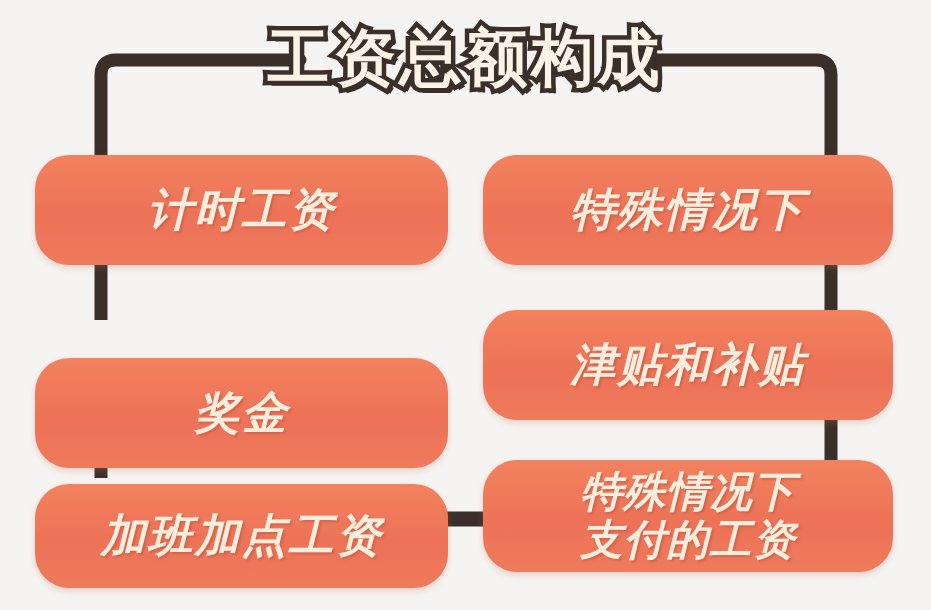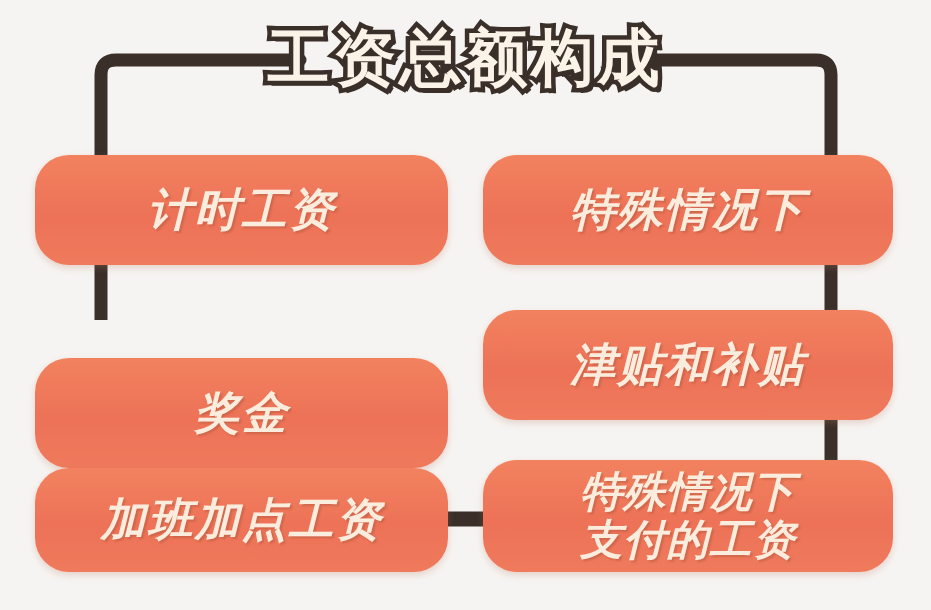--- a/index.html
+++ b/index.html
@@ -79,21 +79,21 @@
     font-size: 42px;
     line-height: 48px;
     letter-spacing: 1px;
   }
 
   
   #node-hourly     { left: 35px;  top: 155px; width: 413px; height: 110px; }
   #node-piece      { left: 483px; top: 155px; width: 410px; height: 110px; }
   #node-bonus      { left: 35px;  top: 310px; width: 413px; height: 110px; margin-top: 48px; }
   #node-allowance  { left: 483px; top: 310px; width: 410px; height: 110px; }
-  #node-overtime   { left: 35px;  top: 468px; width: 413px; height: 104px; justify-content: center; }
+  #node-overtime   { left: 35px;  top: 484px; width: 413px; height: 104px; justify-content: center; }
   #node-special    { left: 483px; top: 460px; width: 410px; height: 112px; }
 </style>
 </head>
 <body>
 
 <div id="stage">
 
   <svg id="wires" viewBox="0 0 931 610" width="931" height="610" aria-hidden="true">
 
     <path d="M 101 200 L 101 75 Q 101 60 116 60 L 300 60" fill="none" stroke="#3a2f29" stroke-width="13" stroke-linecap="round"></path>

